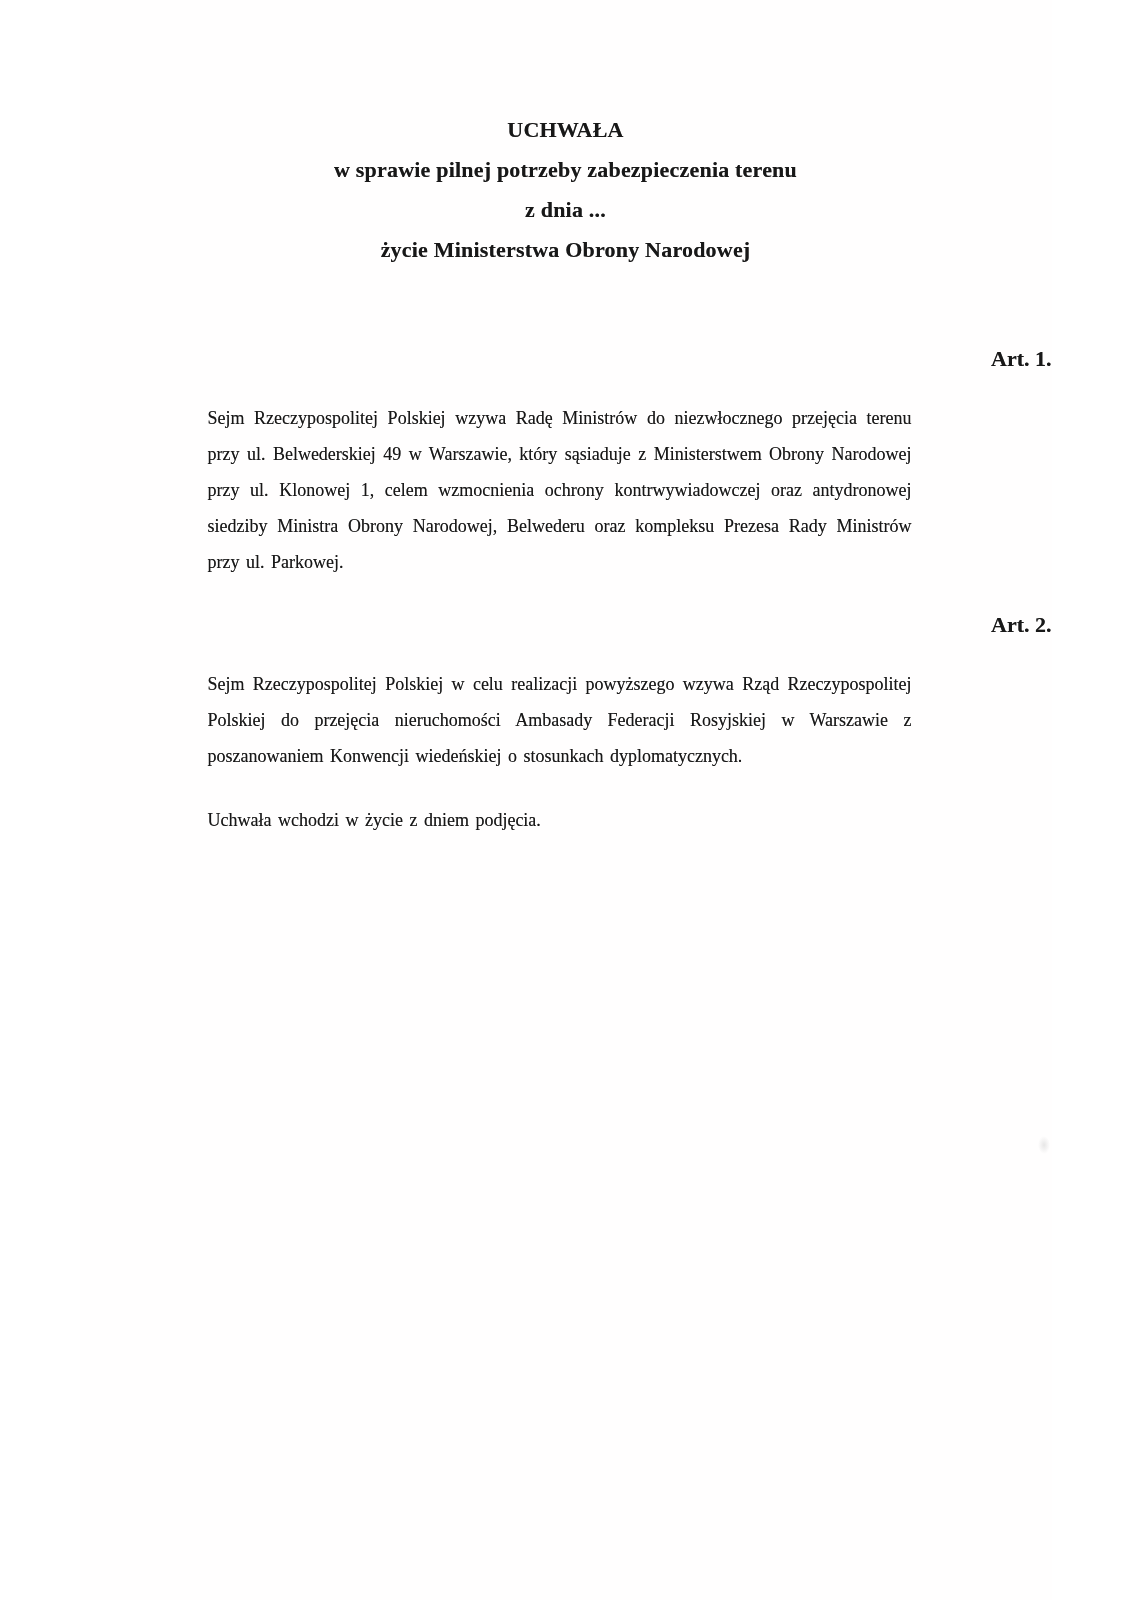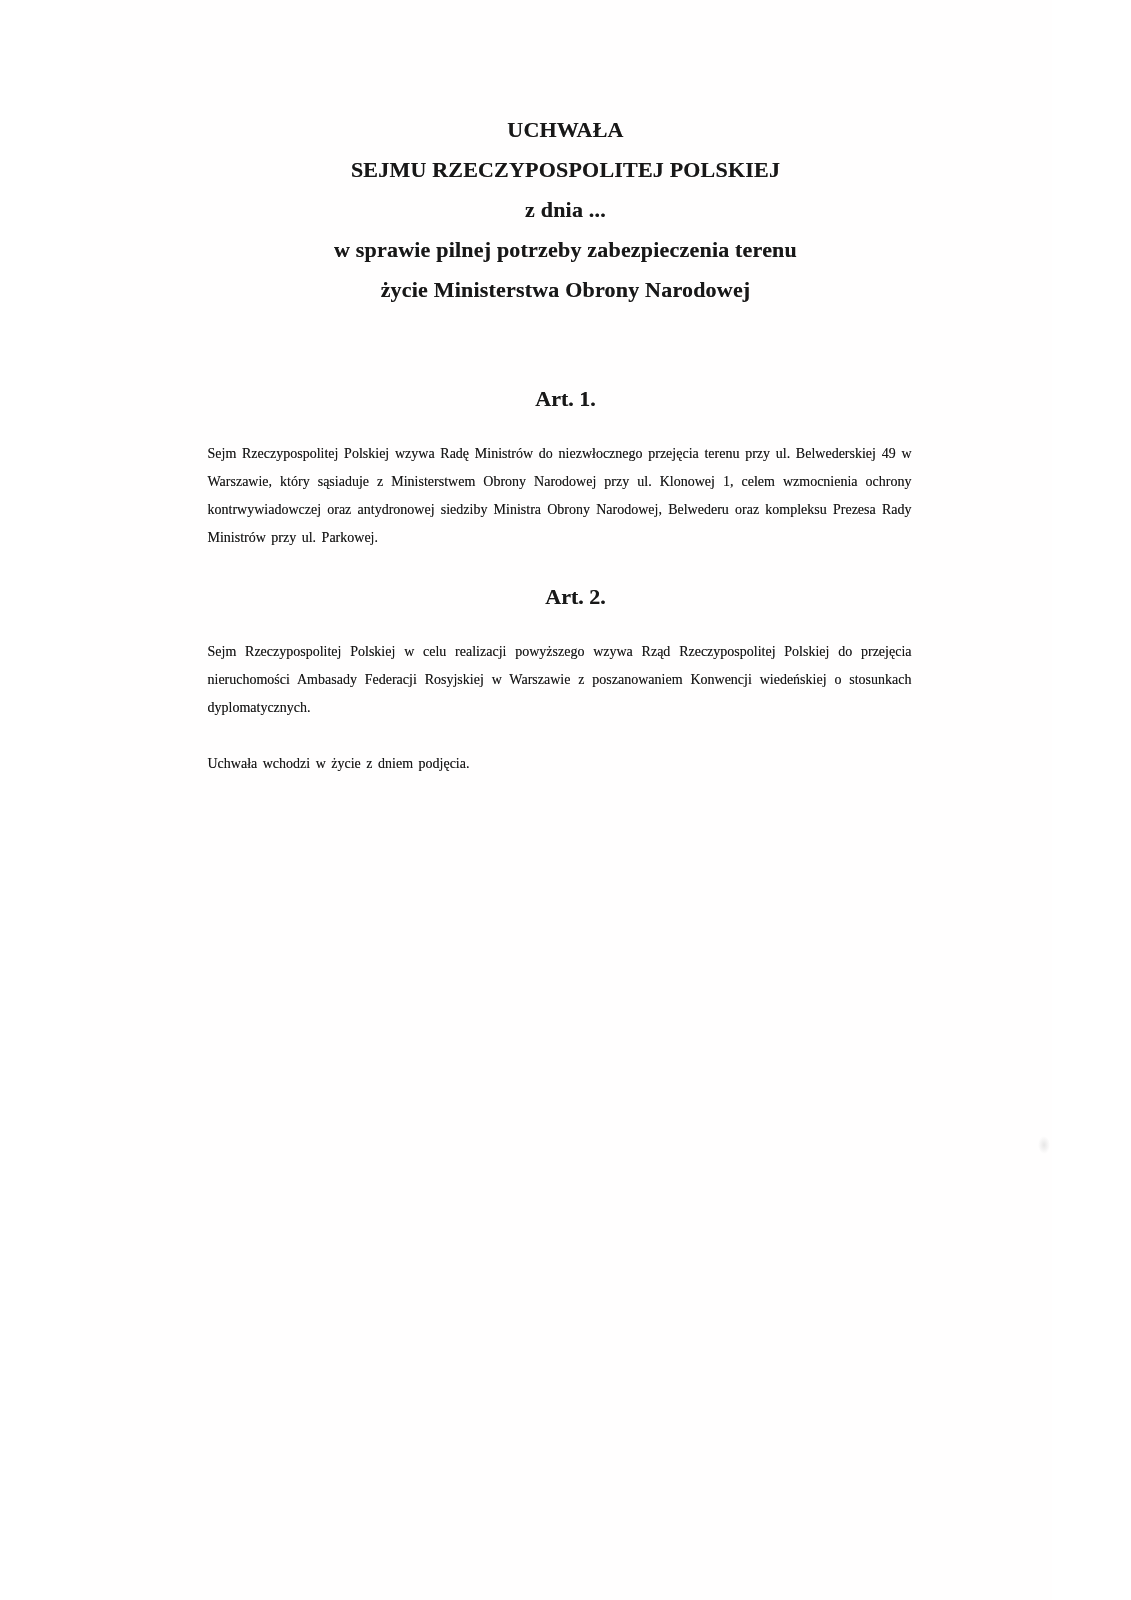--- a/index.html
+++ b/index.html
@@ -24,33 +24,33 @@
   }
   .title-block {
     padding-top: 110px;
     text-align: center;
     font-weight: 700;
     font-size: 22px;
     line-height: 40px;
     letter-spacing: 0.2px;
   }
   .article-heading {
-    text-align: center;
+    text-align: right;
     font-weight: 700;
     font-size: 22px;
     line-height: 26px;
   }
   .article-heading.art1 { margin-top: 76px; }
   .article-heading.art2 { margin-top: 32px; padding-left: 20px; }
   .article-heading.art3 { margin-top: 28px; }
   .article-body {
     margin: 28px 140px 0 128px;
     text-align: justify;
-    font-size: 14px;
-    line-height: 28px;
+    font-size: 18px;
+    line-height: 36px;
     word-spacing: 2px;
   }
   .article-body.last-flush {
     text-align: left;
   }
   
   .scan-artifact {
     position: absolute;
     left: 958px;
     top: 1136px;
@@ -61,23 +61,22 @@
     text-shadow: none;
   }
 </style>
 </head>
 <body>
 
 <div class="page">
 
   <div class="title-block">
     <div>UCHWAŁA</div>
-    <div>SEJMU RZECZYPOSPOLITEJ POLSKIEJ</div>
+    <div>w sprawie pilnej potrzeby zabezpieczenia terenu</div>
     <div>z dnia ...</div>
-    <div>w sprawie pilnej potrzeby zabezpieczenia terenu</div>
     <div>życie Ministerstwa Obrony Narodowej</div>
   </div>
 
   <div class="article">
     <div class="article-heading art1">Art. 1.</div>
     <p class="article-body">Sejm Rzeczypospolitej Polskiej wzywa Radę Ministrów do niezwłocznego przejęcia terenu przy ul. Belwederskiej 49 w Warszawie, który sąsiaduje z Ministerstwem Obrony Narodowej przy ul. Klonowej 1, celem wzmocnienia ochrony kontrwywiadowczej oraz antydronowej siedziby Ministra Obrony Narodowej, Belwederu oraz kompleksu Prezesa Rady Ministrów przy ul. Parkowej.</p>
   </div>
 
   <div class="article">
     <div class="article-heading art2">Art. 2.</div>

